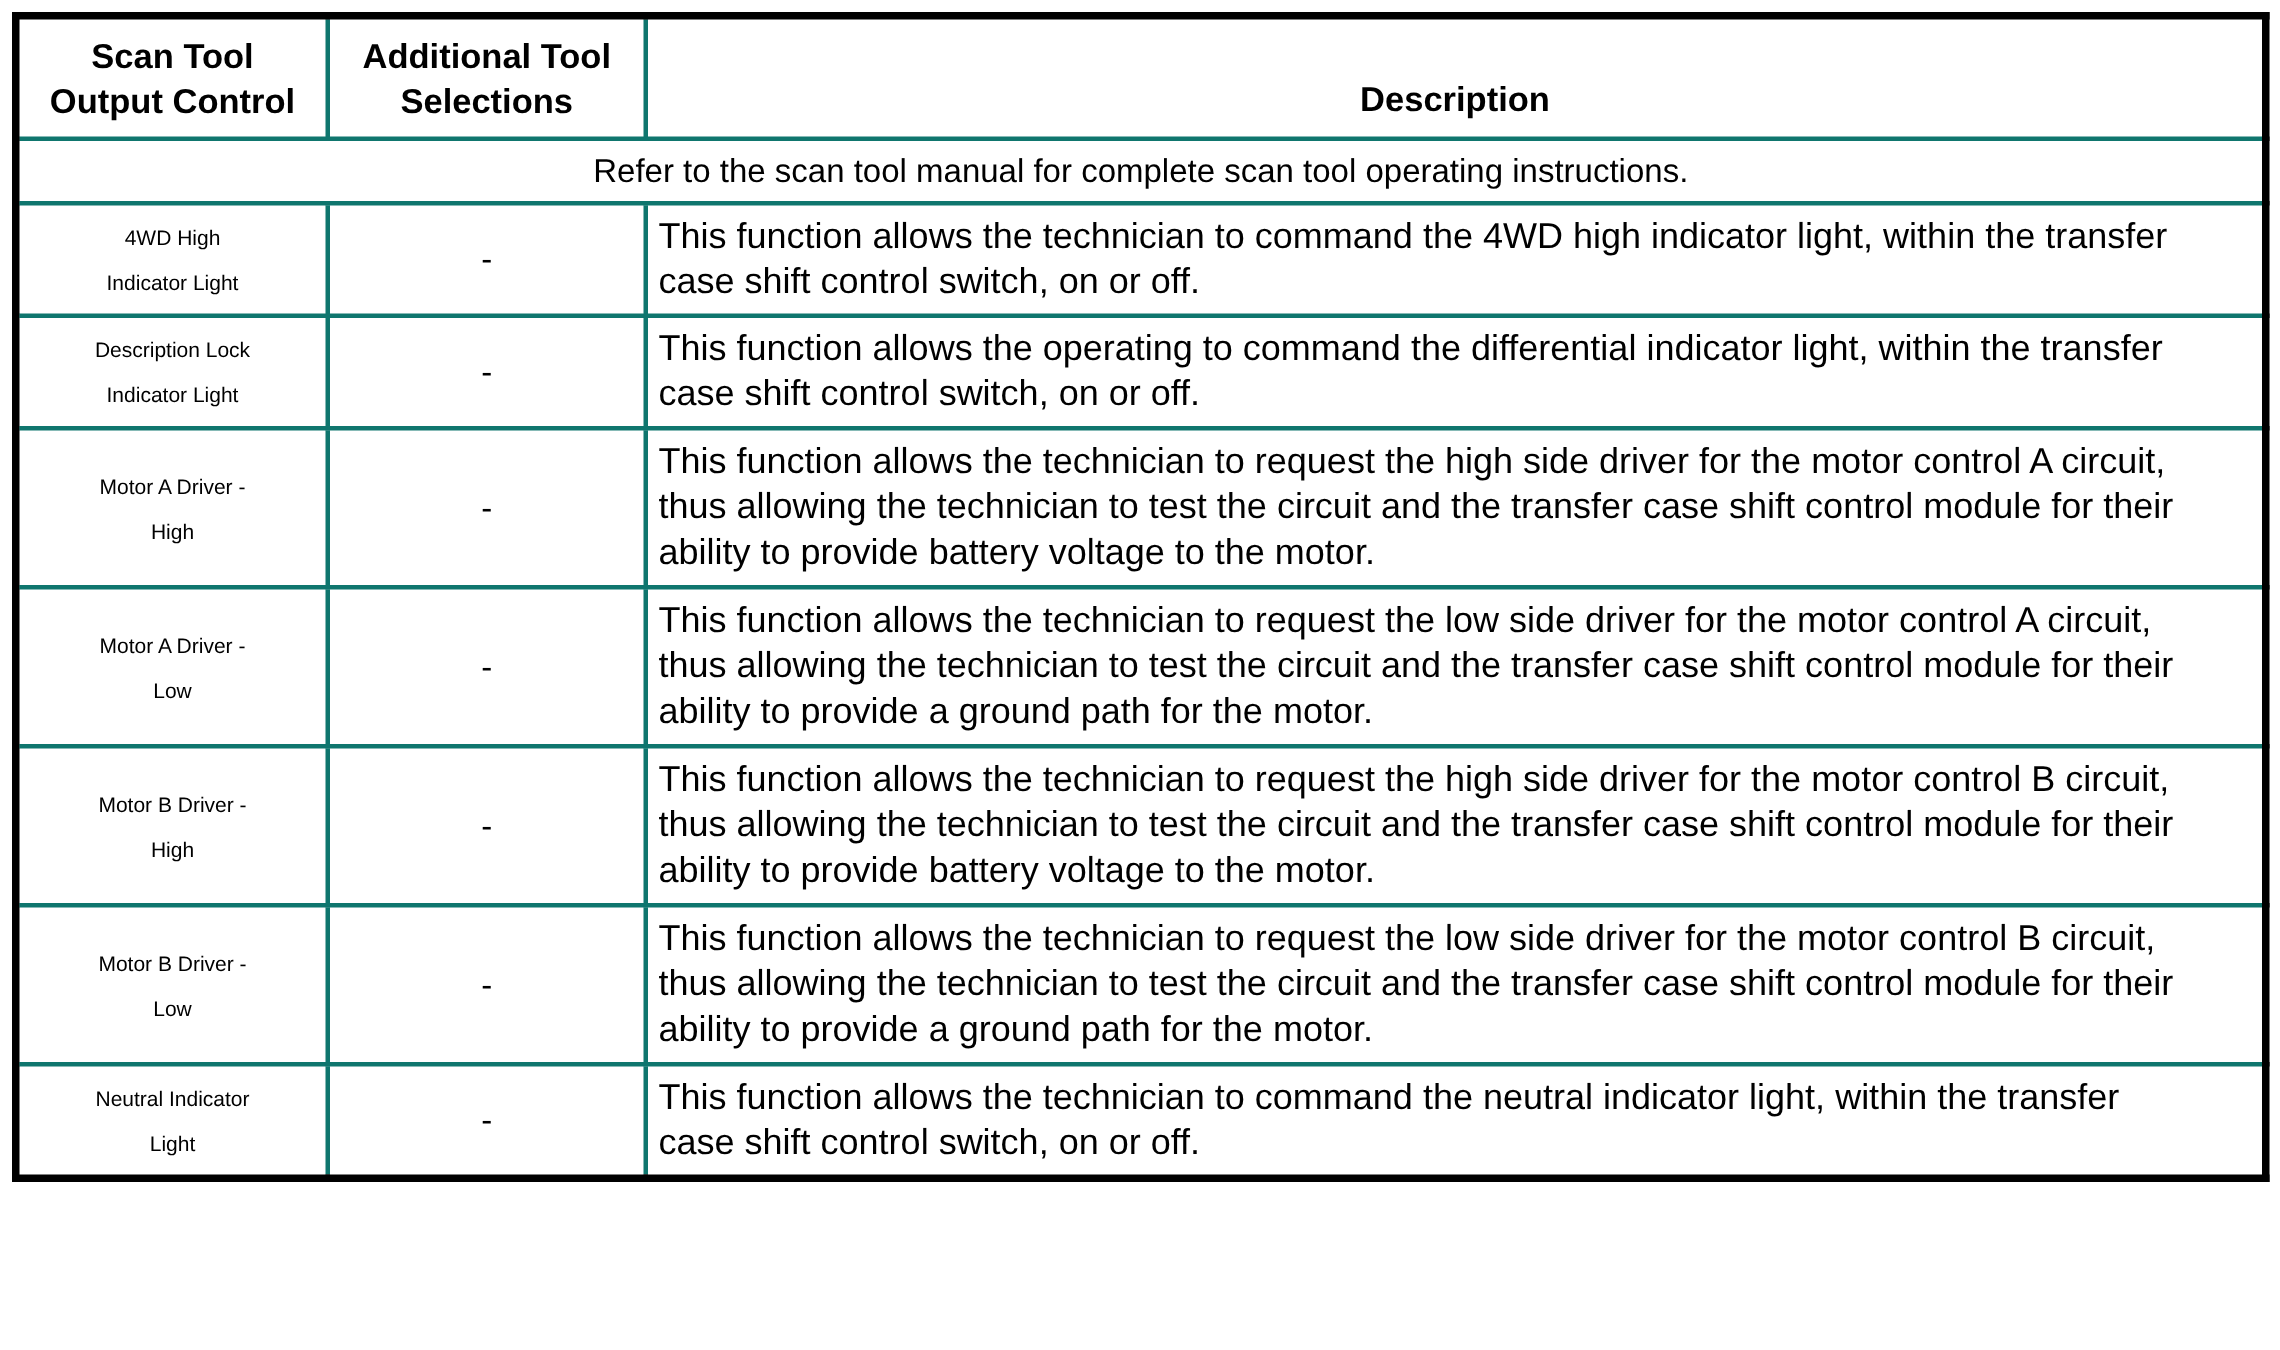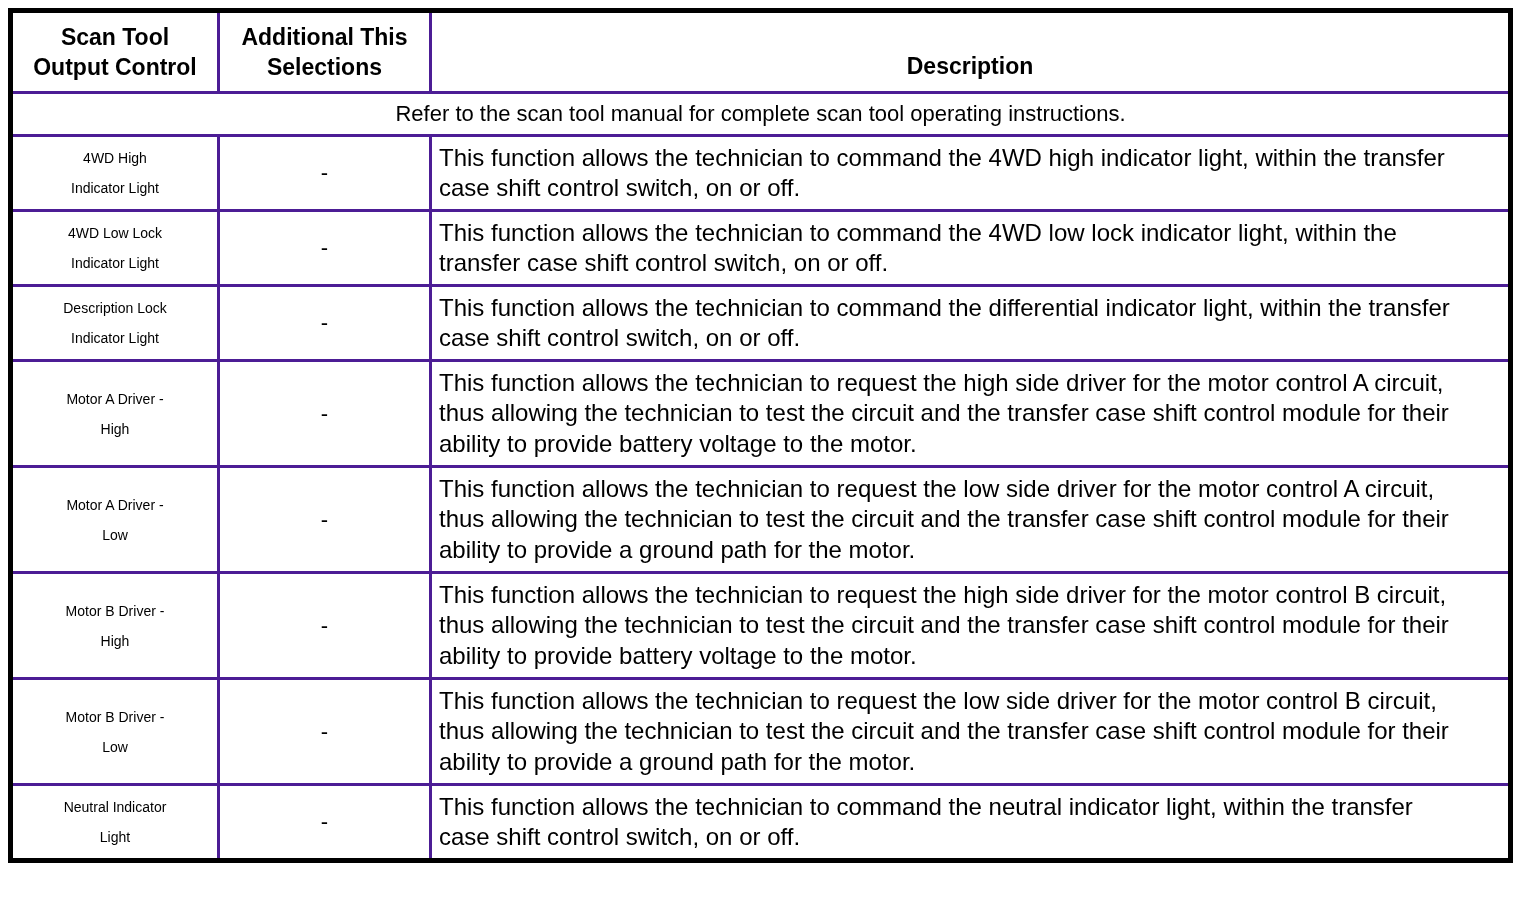--- a/index.html
+++ b/index.html
@@ -20,21 +20,21 @@
     border-collapse: collapse;
     table-layout: fixed;
     width: 1500px;
     border: 5px solid #000000;
     background: #ffffff;
   }
   col.c-control  { width: 208px; }
   col.c-menu     { width: 212px; }
   col.c-desc     { width: 1080px; }
   th, td {
-    border: 3px solid #4c1d95;
+    border: 3px solid #0f766e;
     margin: 0;
     overflow: hidden;
   }
   th {
     font-size: 23px;
     font-weight: bold;
     text-align: center;
     vertical-align: middle;
     white-space: pre-line;
     line-height: 30px;
@@ -86,48 +86,41 @@
   <table class="scan-table">
     <colgroup>
       <col class="c-control">
       <col class="c-menu">
       <col class="c-desc">
     </colgroup>
     <thead>
       <tr>
         <th>Scan Tool
 Output Control</th>
-        <th>Additional This
+        <th>Additional Tool
 Selections</th>
         <th class="th-single">Description</th>
       </tr>
     </thead>
     <tbody>
       <tr>
         <td class="note-cell" colspan="3">Refer to the scan tool manual for complete scan tool operating instructions.</td>
       </tr>
       <tr class="row-short">
         <td class="control-cell">4WD High
 Indicator Light</td>
         <td class="menu-cell">-</td>
         <td class="desc-cell">This function allows the technician to command the 4WD high indicator light, within the transfer
 case shift control switch, on or off.</td>
       </tr>
       <tr class="row-short">
-        <td class="control-cell">4WD Low Lock
-Indicator Light</td>
-        <td class="menu-cell">-</td>
-        <td class="desc-cell">This function allows the technician to command the 4WD low lock indicator light, within the
-transfer case shift control switch, on or off.</td>
-      </tr>
-      <tr class="row-short">
         <td class="control-cell">Description Lock
 Indicator Light</td>
         <td class="menu-cell">-</td>
-        <td class="desc-cell">This function allows the technician to command the differential indicator light, within the transfer
+        <td class="desc-cell">This function allows the operating to command the differential indicator light, within the transfer
 case shift control switch, on or off.</td>
       </tr>
       <tr class="row-tall">
         <td class="control-cell">Motor A Driver -
 High</td>
         <td class="menu-cell">-</td>
         <td class="desc-cell">This function allows the technician to request the high side driver for the motor control A circuit,
 thus allowing the technician to test the circuit and the transfer case shift control module for their
 ability to provide battery voltage to the motor.</td>
       </tr>

